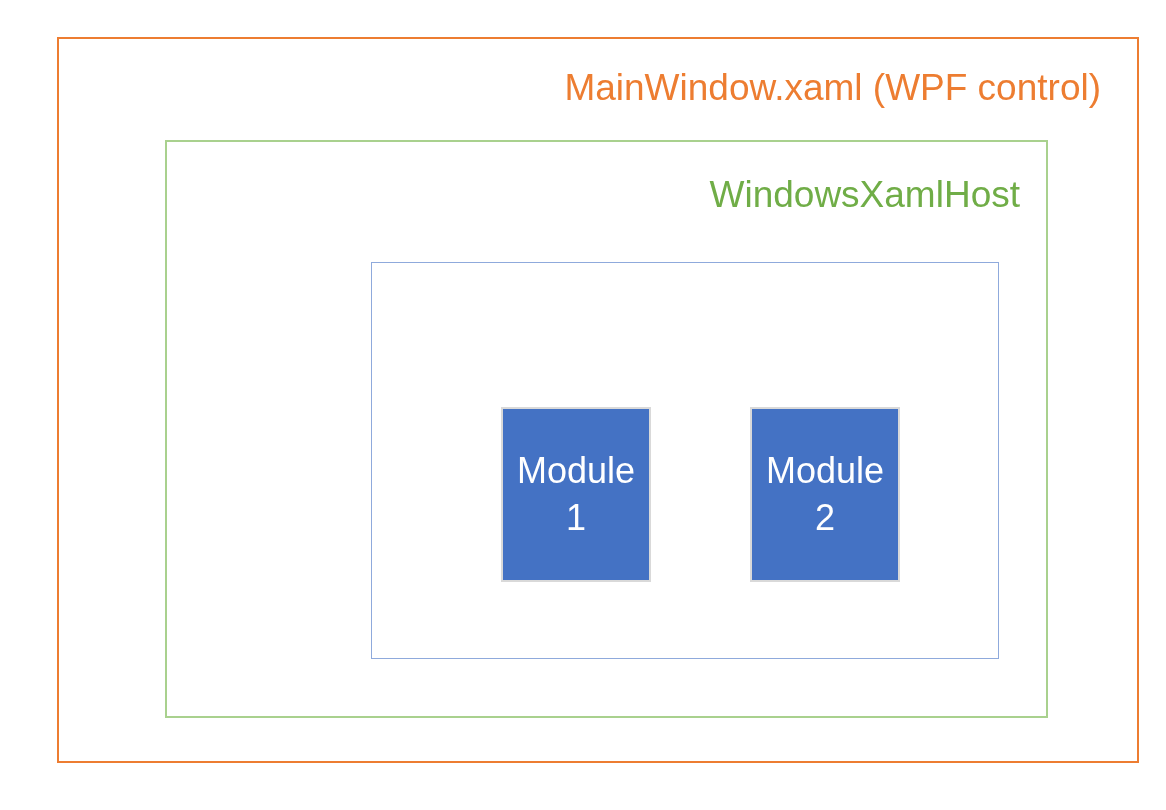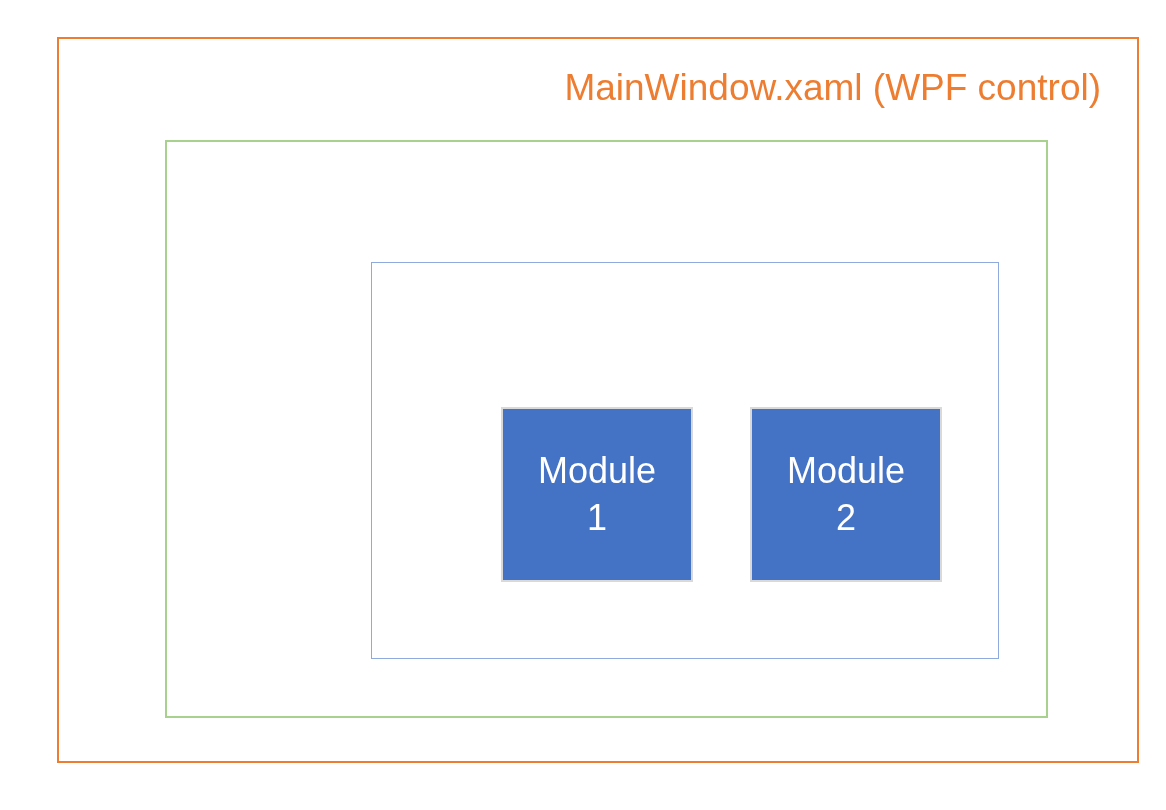--- a/index.html
+++ b/index.html
@@ -58,21 +58,21 @@
     top: 34px; left: 18px;
     font-size: 37px;
     line-height: 1.15;
     color: #4472C4;
     white-space: nowrap;
   }
 
   .module {
     position: absolute;
     top: 144px;
-    width: 192px; height: 175px;
+    width: 150px; height: 175px;
     background: #4472C4;
     border: 2px solid #D9D9D9;
     color: #FFFFFF;
     display: flex;
     flex-direction: column;
     align-items: center;
     justify-content: center;
     font-size: 36px;
     line-height: 1.3;
     text-align: center;
@@ -82,20 +82,21 @@
 </style>
 </head>
 <body>
 
 <div class="canvas">
 
   <div class="box box-mainwindow">
     <div class="label-mainwindow">MainWindow.xaml (WPF control)</div>
 
     <div class="box box-xamlhost">
+      <div class="label-xamlhost">WindowsXamlHost</div>
 
       <div class="box box-shellpage">
 
         <div class="module module-1">
           <span>Module</span>
           <span>1</span>
         </div>
 
         <div class="module module-2">
           <span>Module</span>

